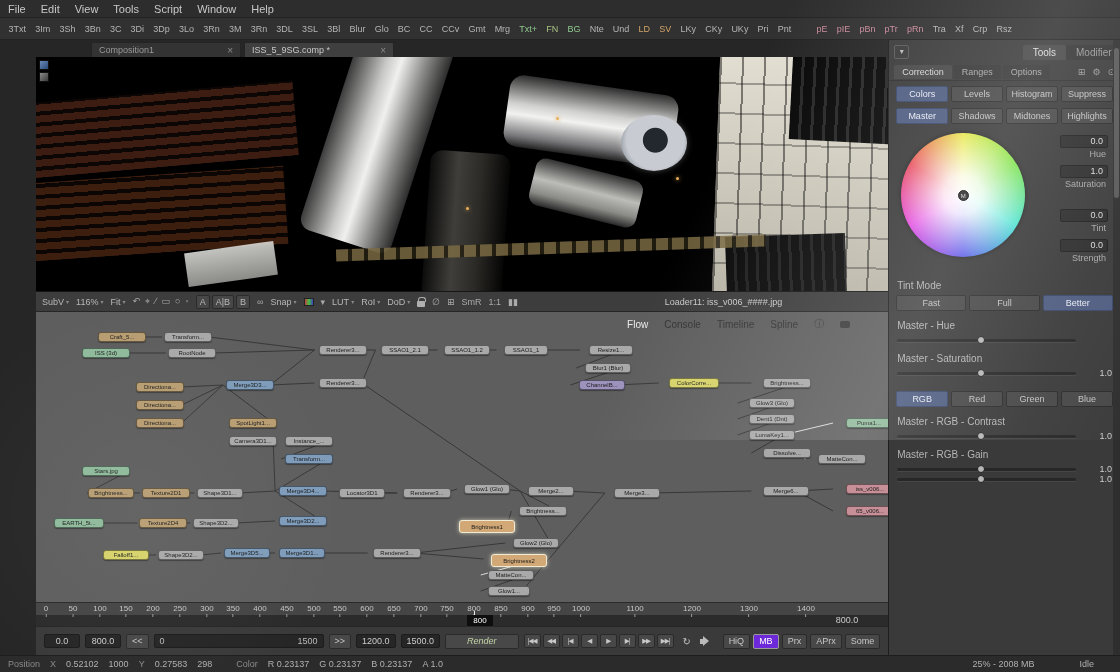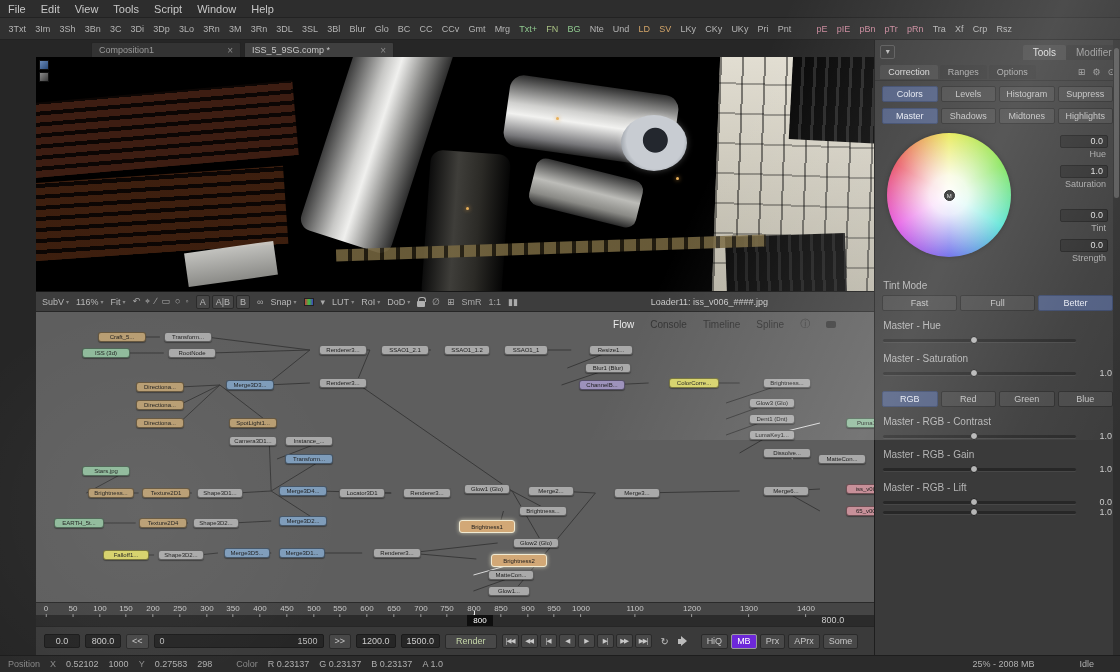--- a/index.html
+++ b/index.html
@@ -77,21 +77,21 @@
   .ruler-strip{position:absolute;left:0;right:0;bottom:0;height:11px;background:#2b2b2b;}
   .playhead{position:absolute;bottom:0;left:438px;width:1px;height:15px;background:#ececec;z-index:2;}
   .current-box{position:absolute;bottom:0;left:431px;width:26px;height:11px;background:#0e0e0e;color:#fff;font-size:8px;text-align:center;line-height:11px;z-index:3;}
   .ruler-end{position:absolute;right:30px;bottom:0;font-size:9px;color:#ccc;height:11px;line-height:11px;}
 
   
   .transport{height:29px;background:#3a3a3a;display:flex;align-items:center;gap:5px;padding:0 8px;font-size:9px;border-top:1px solid #262626;}
   .t-val{background:#262626;border:1px solid #1b1b1b;border-radius:2px;padding:1px 5px;min-width:36px;text-align:center;color:#ccc;height:14px;line-height:11px;}
   .t-range{background:#262626;border:1px solid #1b1b1b;border-radius:2px;width:170px;height:14px;display:flex;justify-content:space-between;padding:0 5px;line-height:12px;color:#bbb;}
   .t-btn{background:#484848;border:1px solid #2a2a2a;border-radius:2px;height:15px;padding:0 5px;line-height:13px;color:#c6c6c6;white-space:nowrap;}
-  .render-btn{color:#c4d6a8;padding:0 10px;}
+  .render-btn{color:#c4d6a8;padding:0 21px;font-style:italic;}
   .playback{display:flex;gap:2px;}
   .tr-btn{font-size:6.5px;width:17px;text-align:center;background:#484848;border:1px solid #2a2a2a;border-radius:2px;height:14px;line-height:12px;color:#c8c8c8;letter-spacing:-1px;}
   .loop-btn{font-size:10px;width:16px;text-align:center;color:#c0c0c0;}
   .speaker{display:flex;align-items:center;width:14px;}
   .sp-rect{width:3px;height:5px;background:#bbb;}
   .sp-tri{width:0;height:0;border-top:5px solid transparent;border-bottom:5px solid transparent;border-right:6px solid #bbb;transform:scaleX(-1);margin-left:0;}
   .quality{display:flex;gap:3px;margin-left:4px;}
   .q-btn.selected{background:#6d28d9;color:#fff;border-color:#9a9a9a;}
 
   
@@ -562,29 +562,20 @@
           <div class="slider-group">
             <div class="p-label">Master - RGB - Gain</div>
             <div class="slider-row">
               <div class="slider-track">
                 <div class="slider-handle"></div>
               </div>
               <div class="slider-value">1.0</div>
             </div>
           </div>
           <div class="slider-group">
-            <div class="p-label">Master - RGB - Lift</div>
-            <div class="slider-row">
-              <div class="slider-track">
-                <div class="slider-handle"></div>
-              </div>
-              <div class="slider-value">0.0</div>
-            </div>
-          </div>
-          <div class="slider-group">
             <div class="slider-row">
               <div class="slider-track">
                 <div class="slider-handle"></div>
               </div>
               <div class="slider-value">1.0</div>
             </div>
           </div>
         </div>
 
       <div class="p-scrollbar">

